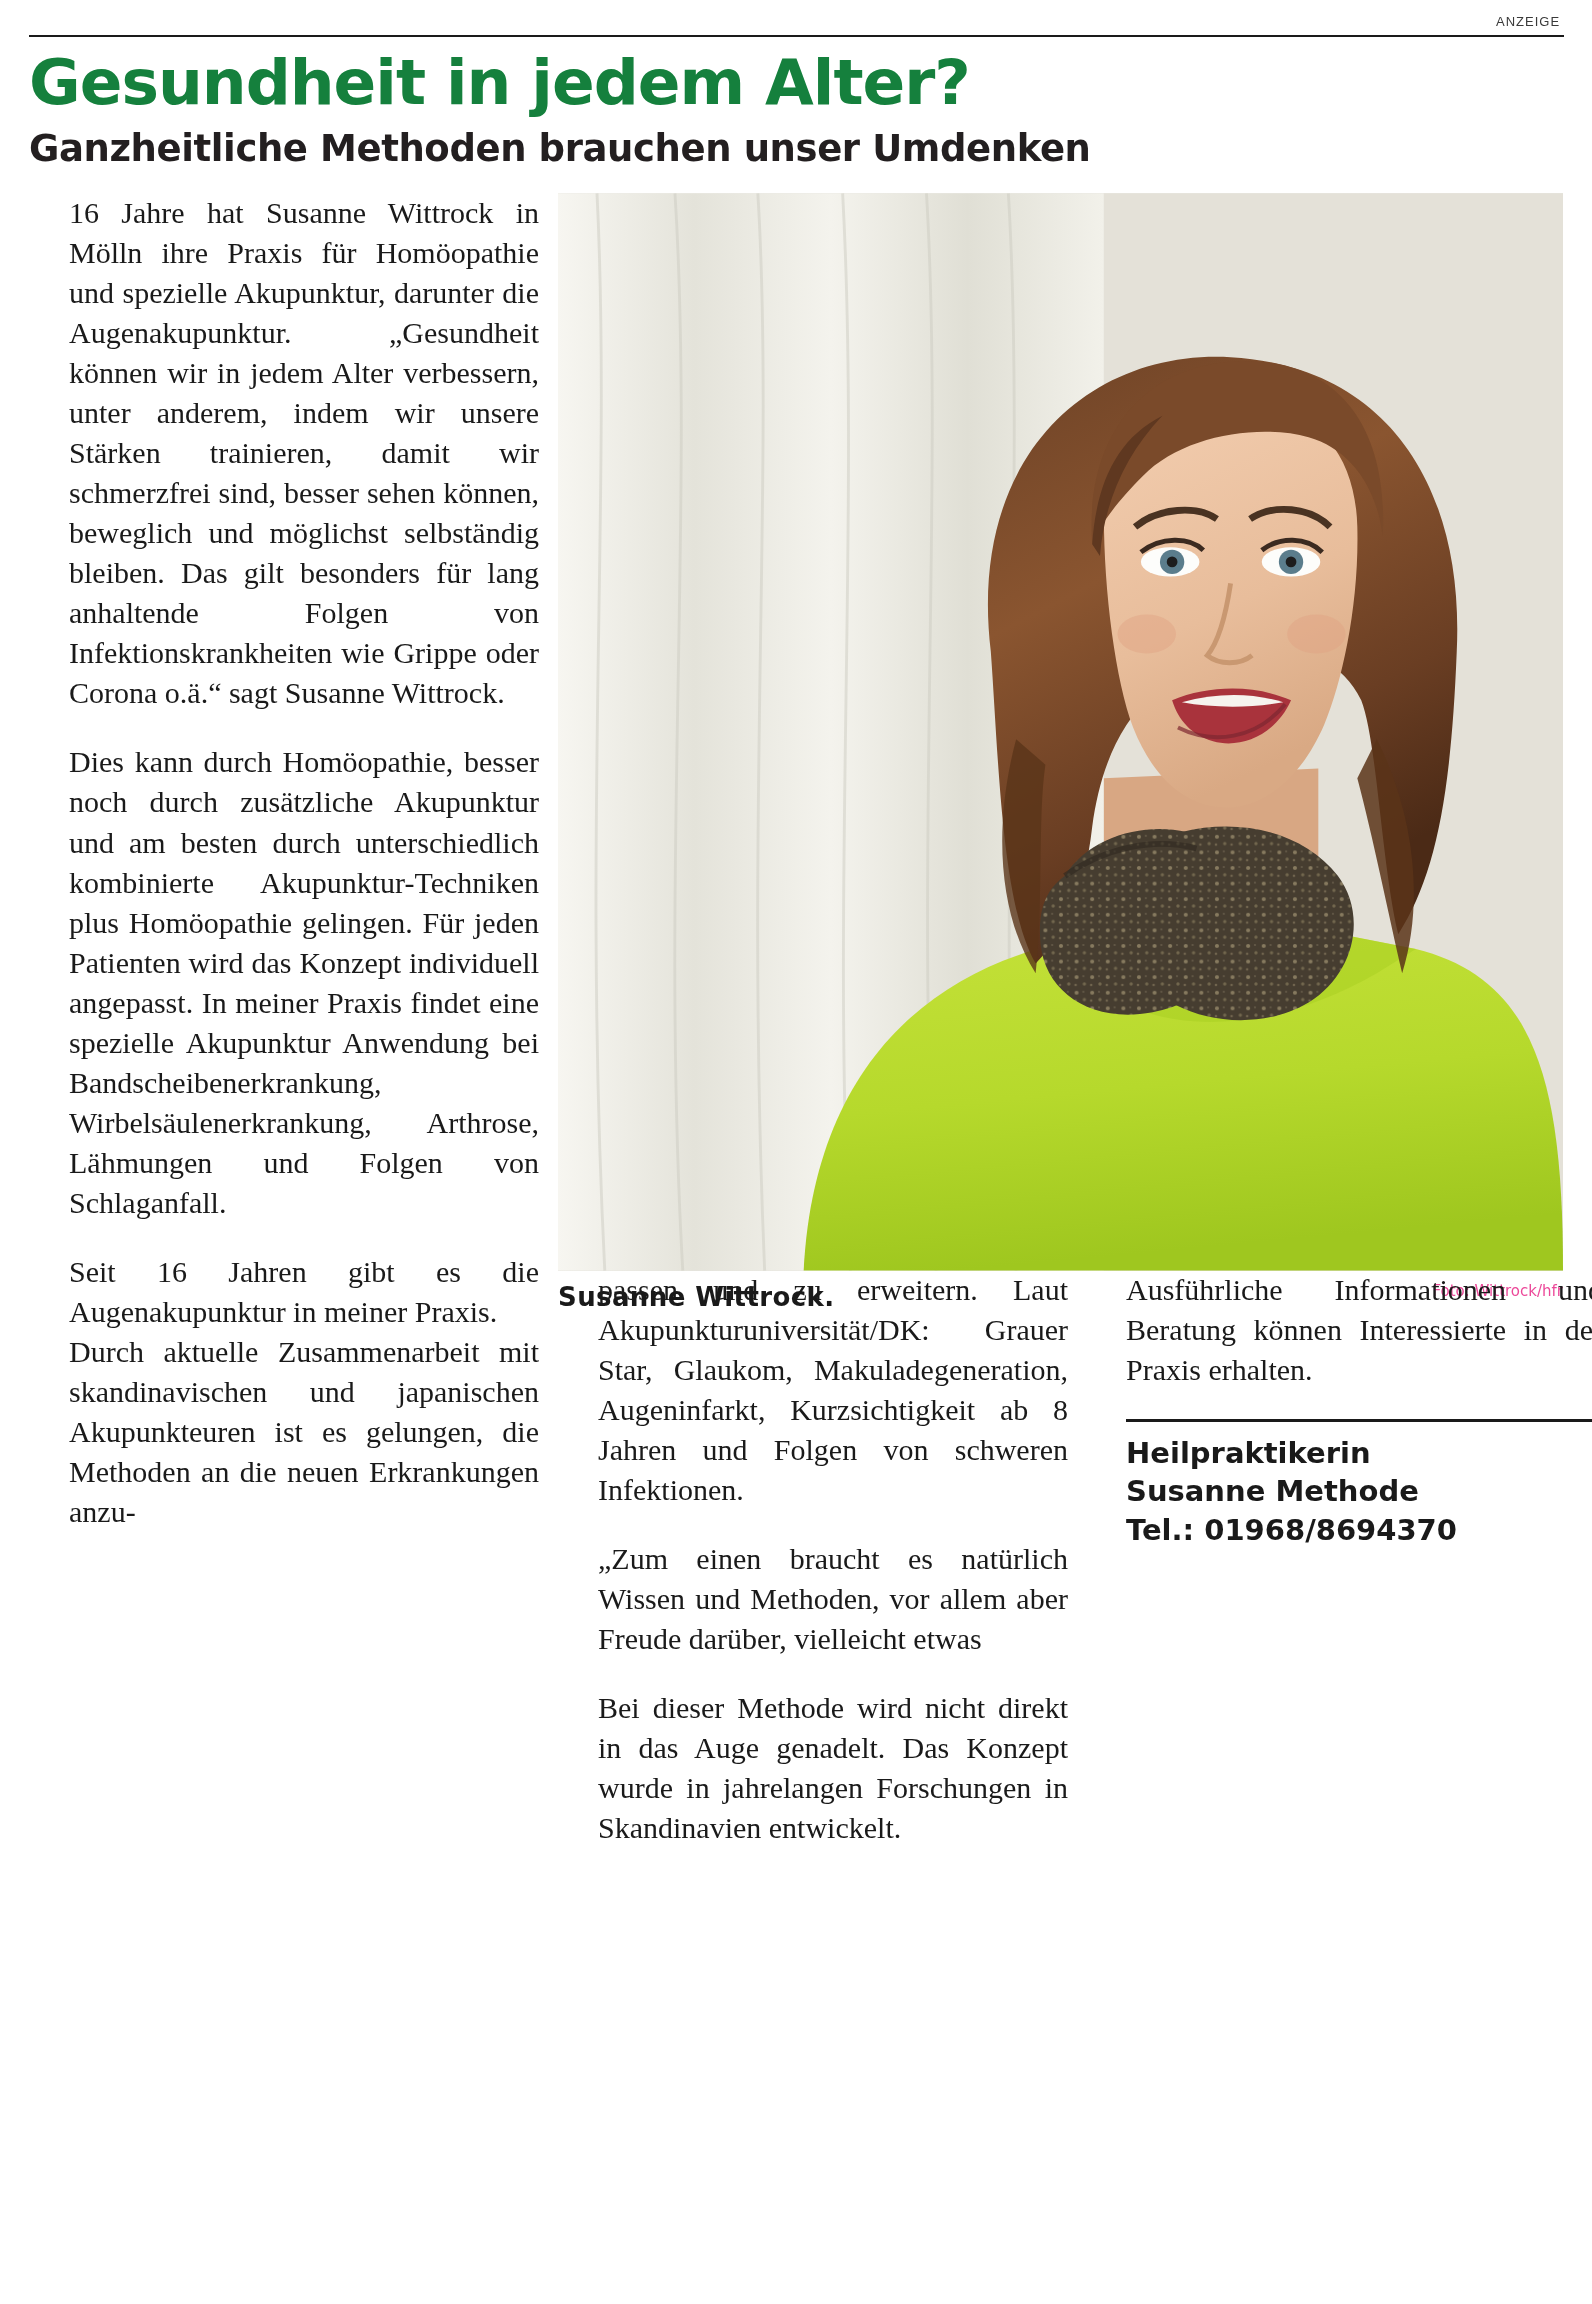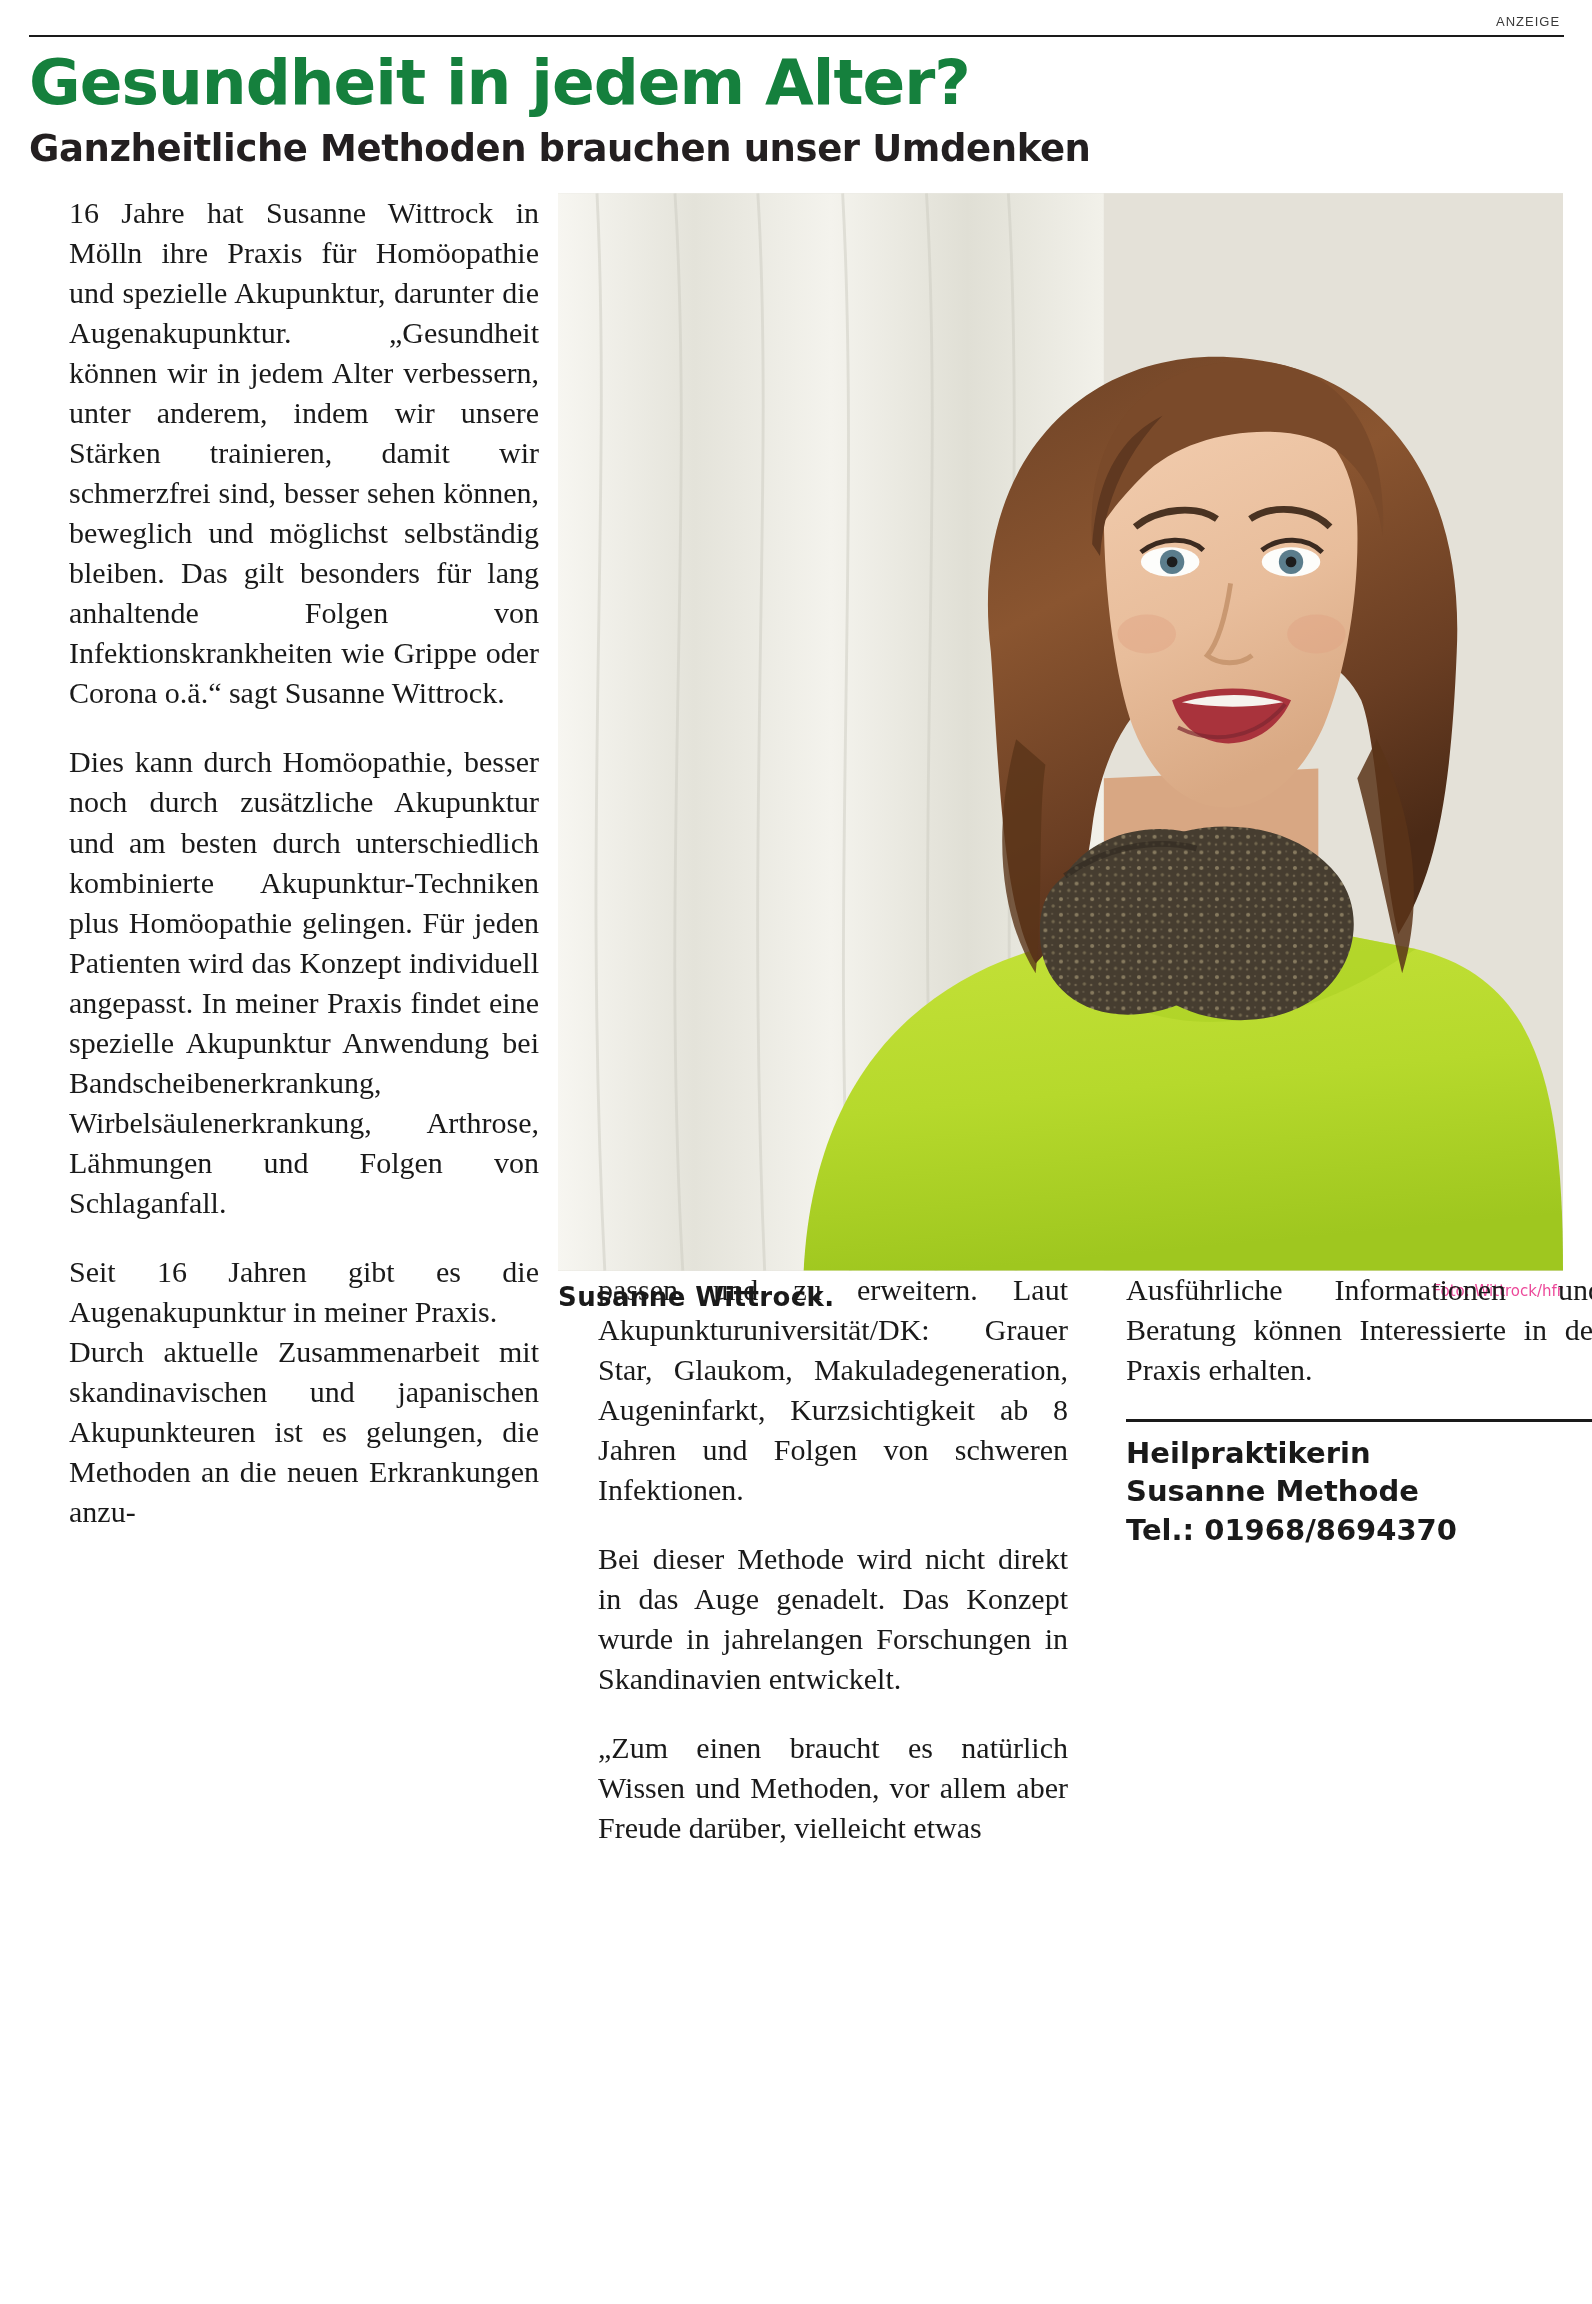--- a/index.html
+++ b/index.html
@@ -247,22 +247,22 @@
 
     <div class="col" id="col1">
       <p>16 Jahre hat Susanne Wittrock in Mölln ihre Praxis für Homöopathie und spezielle Akupunktur, darunter die Augenakupunktur. „Gesundheit können wir in jedem Alter verbessern, unter anderem, indem wir unsere Stärken trainieren, damit wir schmerzfrei sind, besser sehen können, beweglich und möglichst selbständig bleiben. Das gilt besonders für lang anhaltende Folgen von Infektionskrankheiten wie Grippe oder Corona o.ä.“ sagt Susanne Wittrock.</p>
       <p>Dies kann durch Homöopathie, besser noch durch zusätzliche Akupunktur und am besten durch unterschiedlich kombinierte Akupunktur-Techniken plus Homöopathie gelingen. Für jeden Patienten wird das Konzept individuell angepasst. In meiner Praxis findet eine spezielle Akupunktur Anwendung bei Bandscheibenerkrankung, Wirbelsäulenerkrankung, Arthrose, Lähmungen und Folgen von Schlaganfall.</p>
       <p style="margin-bottom:0">Seit 16 Jahren gibt es die Augenakupunktur in meiner Praxis.</p>
       <p>Durch aktuelle Zusammenarbeit mit skandinavischen und japanischen Akupunkteuren ist es gelungen, die Methoden an die neuen Erkrankungen anzu-</p>
     </div>
 
     <div class="col" id="col2">
       <p>passen und zu erweitern. Laut Akupunkturuniversität/DK: Grauer Star, Glaukom, Makuladegeneration, Augeninfarkt, Kurzsichtigkeit ab 8 Jahren und Folgen von schweren Infektionen.</p>
+      <p>„Zum einen braucht es natürlich Wissen und Methoden, vor allem aber Freude darüber, vielleicht etwas</p>
       <p>Bei dieser Methode wird nicht direkt in das Auge genadelt. Das Konzept wurde in jahrelangen Forschungen in Skandinavien entwickelt.</p>
-      <p>„Zum einen braucht es natürlich Wissen und Methoden, vor allem aber Freude darüber, vielleicht etwas</p>
     </div>
 
     <div class="col" id="col3">
       <p>Ausführliche Informationen und Beratung können Interessierte in der Praxis erhalten.</p>
 
       <div class="contact">
         <div>Heilpraktikerin</div>
         <div>Susanne Methode</div>
         <div>Tel.: 01968/8694370</div>
       </div>

